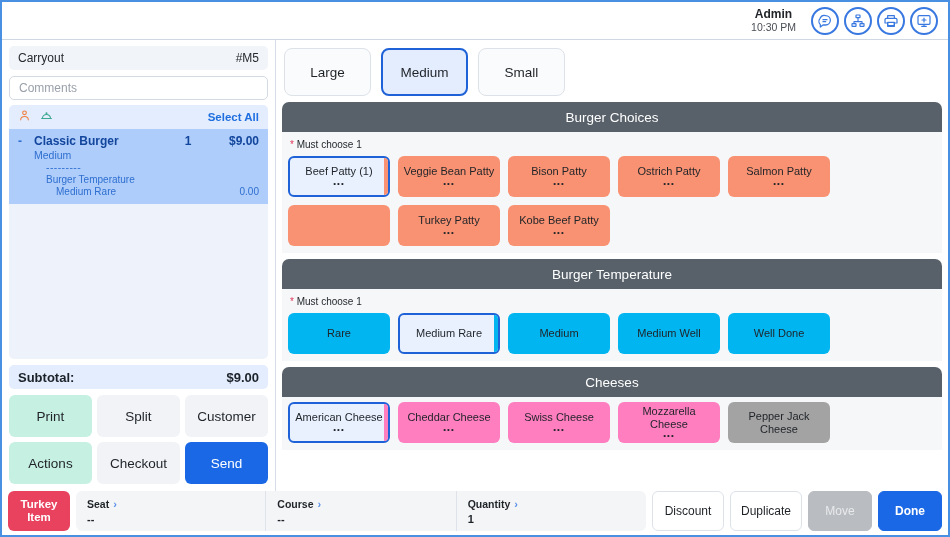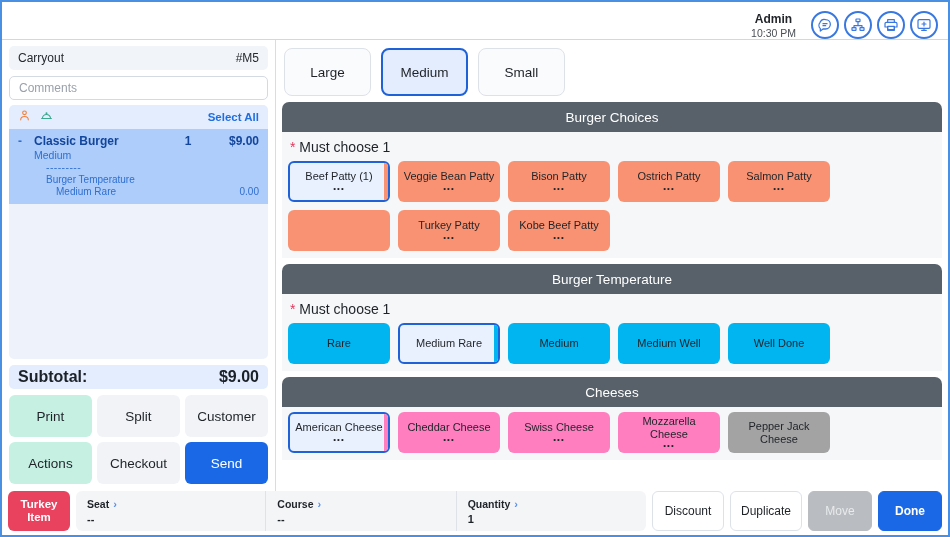--- a/index.html
+++ b/index.html
@@ -21,21 +21,21 @@
     overflow: hidden;
     display: flex;
     flex-direction: column;
   }
 
   
   .topbar {
     height: 38px;
     flex: 0 0 38px;
     display: flex;
-    align-items: flex-end;
+    align-items: center;
     justify-content: flex-end;
     padding-right: 10px;
     background: #ffffff;
     border-bottom: 1px solid #cfd8e3;
     box-sizing: border-box;
   }
   .admin-block {
     display: flex;
     flex-direction: column;
     align-items: center;
@@ -185,21 +185,21 @@
 
   .subtotal-row {
     margin-top: 6px;
     height: 24px;
     background: #e4edfd;
     border-radius: 5px;
     display: flex;
     align-items: center;
     justify-content: space-between;
     padding: 0 9px;
-    font-size: 16px;
+    font-size: 13px;
     font-weight: bold;
     color: #1b2128;
     box-sizing: border-box;
   }
   .pad-grid {
     margin-top: 6px;
     display: grid;
     grid-template-columns: 1fr 1fr 1fr;
     gap: 5px;
   }
@@ -266,21 +266,21 @@
     font-size: 13.5px;
     box-sizing: border-box;
   }
   .group-body {
     background: #f6f7f9;
     padding: 5px 6px 7px 6px;
     box-sizing: border-box;
     margin-bottom: 6px;
   }
   .must-choose {
-    font-size: 14px;
+    font-size: 10px;
     color: #1f2328;
     margin: 2px 0 6px 2px;
   }
   .must-choose .star { color: #e0365c; }
   .opt-grid {
     display: flex;
     flex-wrap: wrap;
     gap: 8px;
   }
   .opt-btn {

